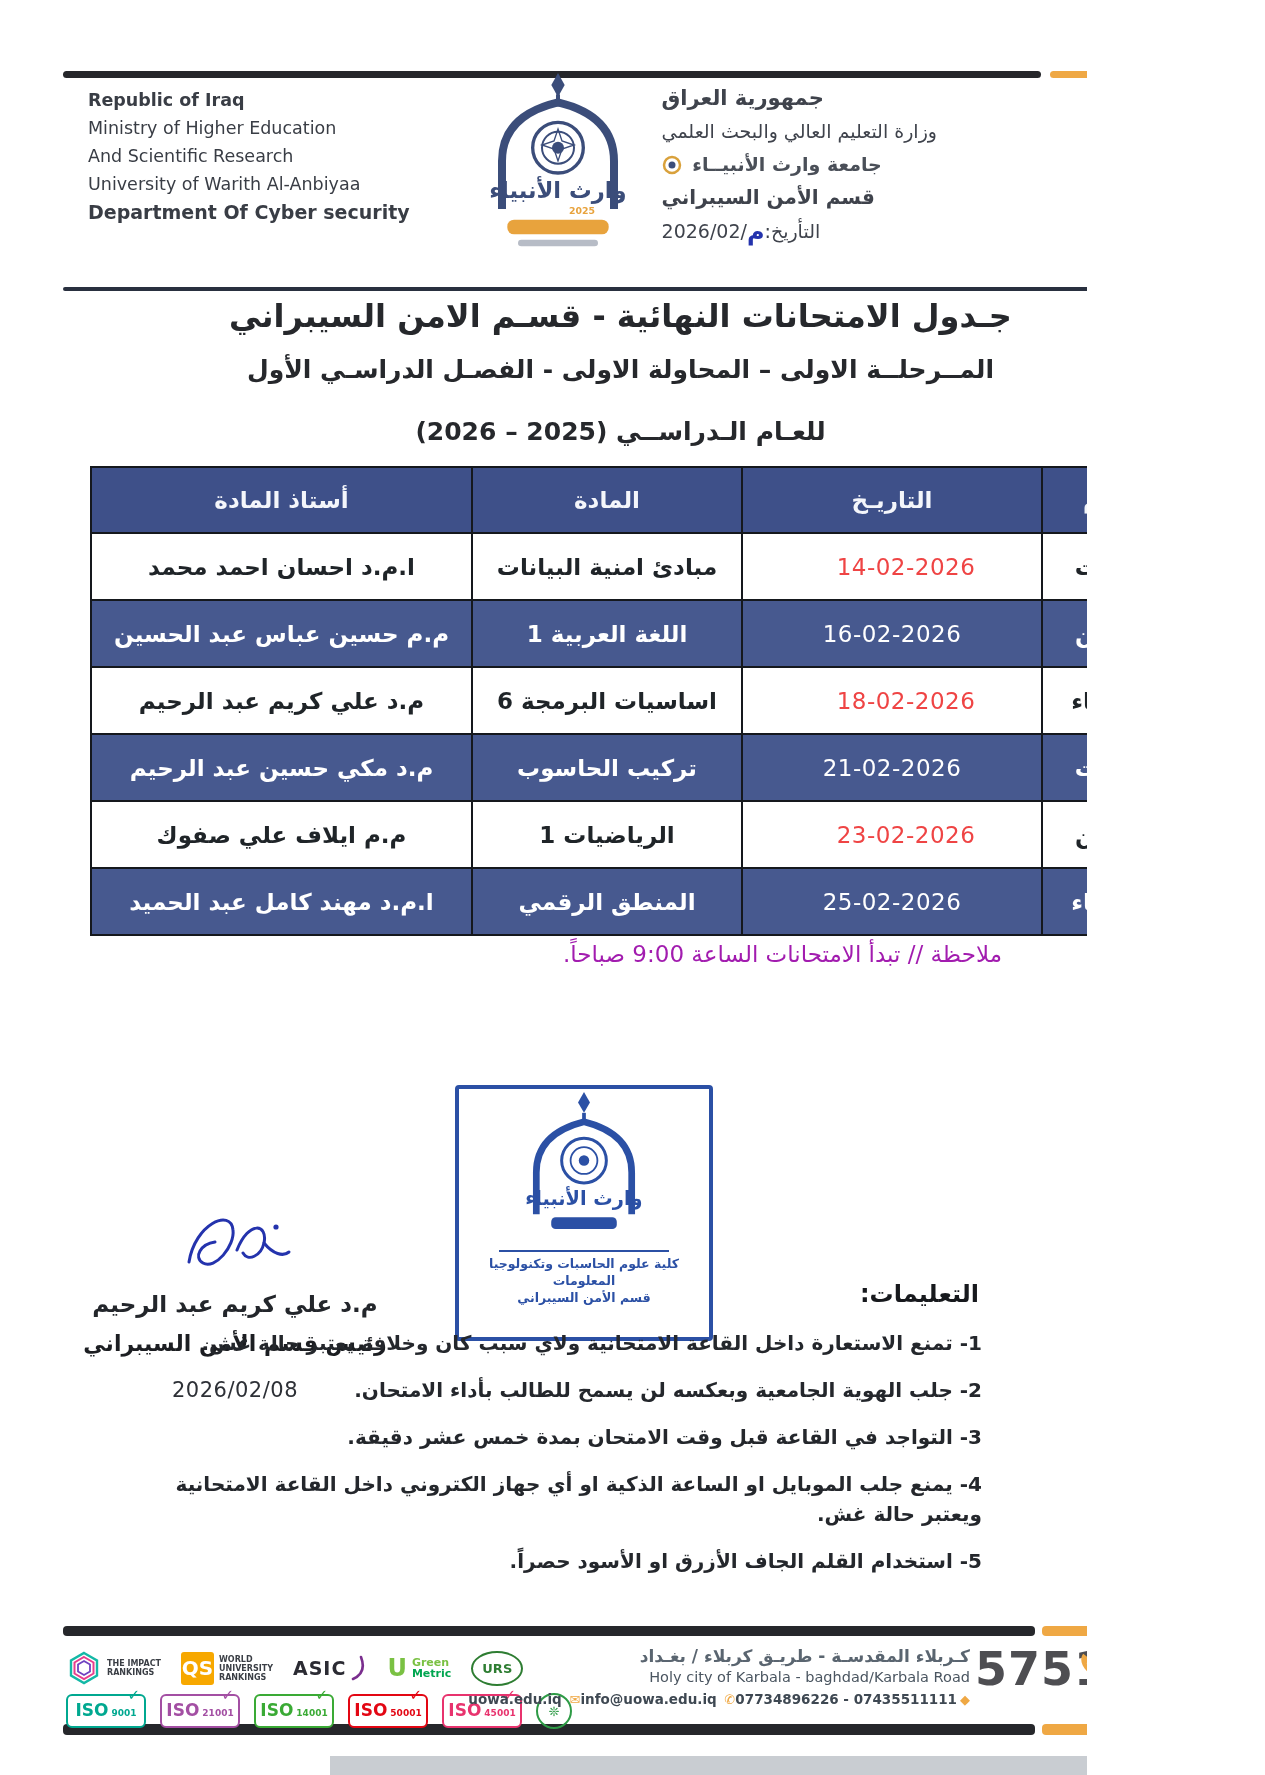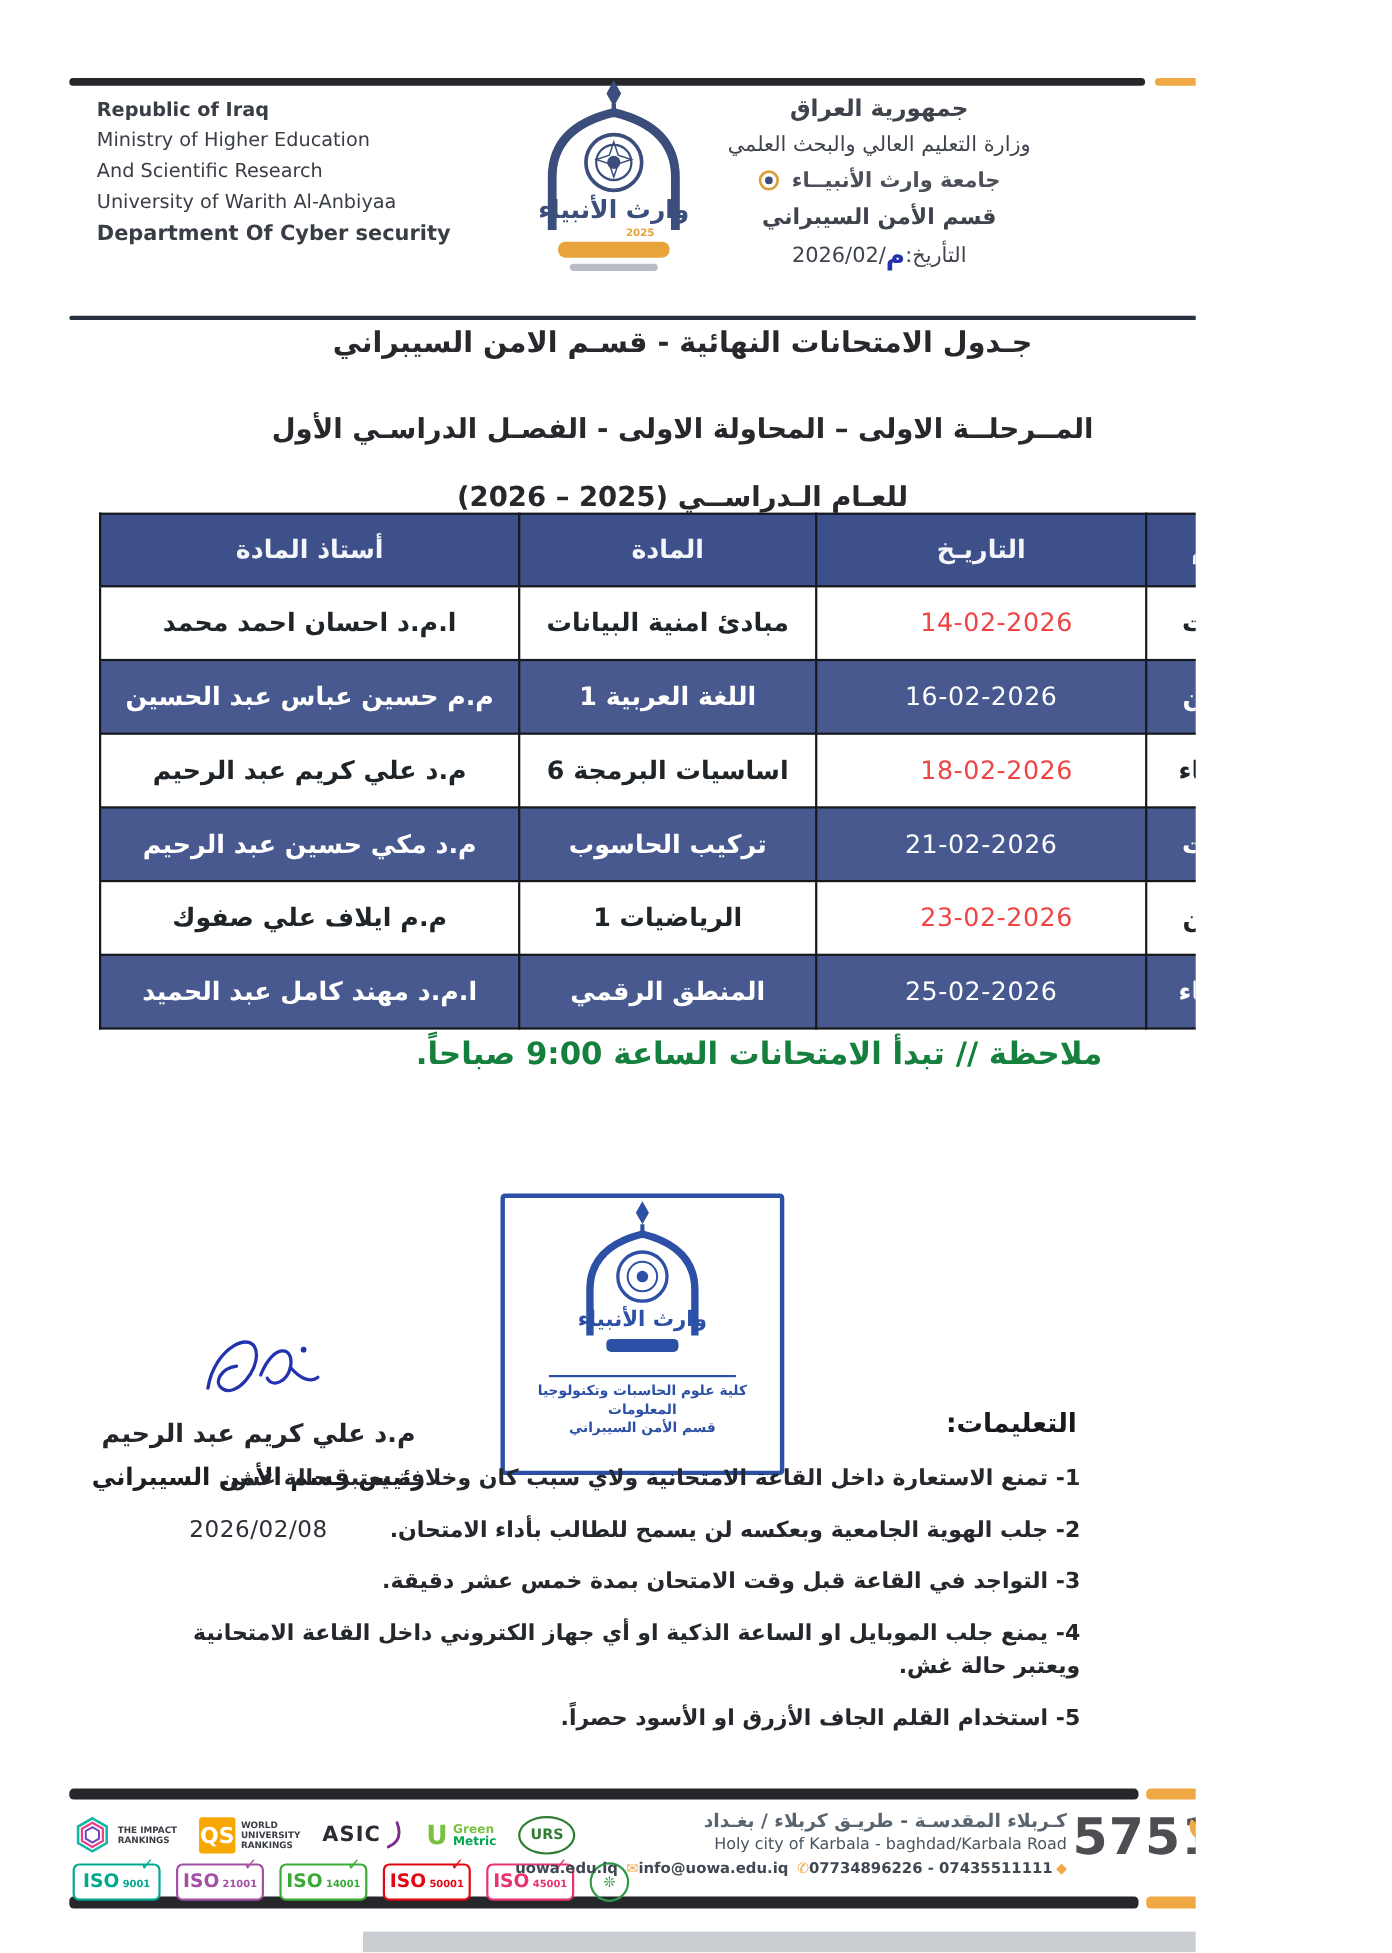--- a/index.html
+++ b/index.html
@@ -14,54 +14,54 @@
   .top-black{left:63px;top:71px;width:978px;height:7px;}
   .top-orange{left:1050px;top:71px;width:66px;height:7px;}
   .top-gray{left:1132px;top:71px;width:24px;height:7px;}
   .corner-orange{left:1237px;top:26px;width:25px;height:38px;border-radius:6px;background:#efa844;position:absolute;}
 
   
   .hdr-en{position:absolute;left:88px;top:86px;font-size:17.5px;line-height:28px;color:#393d45;}
   .hdr-en .b{font-weight:bold;}
   .hdr-en .b.big{font-size:19px;}
   .hdr-logo{position:absolute;left:478px;top:70px;width:160px;height:190px;}
-  .hdr-ar{position:absolute;right:150px;top:82px;direction:rtl;text-align:center;color:#3f434c;}
+  .hdr-ar{position:absolute;right:150px;top:82px;direction:rtl;text-align:left;color:#3f434c;}
   .hdr-ar div{line-height:33px;white-space:nowrap;}
   .ar-b{font-weight:bold;}
   .ar1{font-size:21px;}
   .ar2{font-size:19px;}
   .ar3{font-size:19px;font-weight:bold;color:#4a4f58;}
   .ar4{font-size:20px;}
   .ar5,.ar6{font-size:19px;position:relative;}
   .ink{color:#2433ad;}
   .hand-m{font-size:24px;font-weight:bold;position:relative;top:2px;}
   .num-scribble{vertical-align:-16px;margin-left:4px;}
   .mini-emblem{vertical-align:-4px;margin-right:4px;}
 
   .hdr-rule{position:absolute;left:63px;top:287px;width:1115px;height:4px;background:#29303f;border-radius:2px;}
 
   
   .titles{position:absolute;left:63px;top:297px;width:1115px;text-align:center;direction:rtl;color:#26282c;}
   .titles .t{font-weight:bold;}
-  .t1{font-size:26px;margin-bottom:48px;}
+  .t1{font-size:32px;margin-bottom:20px;}
   .t2{font-size:25px;margin-bottom:33px;}
   .t3{font-size:25px;}
 
   
   table.exam{position:absolute;left:90px;top:466px;width:1090px;border-collapse:collapse;direction:rtl;
              table-layout:fixed;}
   table.exam th,table.exam td{border:2px solid #15181d;text-align:center;vertical-align:middle;
              font-size:23px;padding:0;height:65px;}
   table.exam thead th{background:#3e5089;color:#f4f6fb;font-weight:bold;height:64px;}
   tr.row-blue td{background:#47598f;color:#ffffff;font-weight:bold;}
   tr.row-white td{background:#ffffff;color:#1f2428;font-weight:bold;}
   td.date-cell{font-weight:normal !important;letter-spacing:.5px;}
   tr.row-white td.date-cell{color:#ef4444;padding-left:28px;}
 
-  .note{position:absolute;right:85px;top:941px;direction:rtl;font-size:28px;font-weight:bold;color:#15803d;}
+  .note{position:absolute;right:85px;top:941px;direction:rtl;font-size:23px;font-weight:normal;color:#a21caf;}
 
   
   .stamp{position:absolute;left:455px;top:1085px;width:250px;height:248px;border:4px solid #2b50a5;
          border-radius:4px;text-align:center;color:#2b50a5;}
   .stamp-lines{direction:rtl;font-size:12.5px;font-weight:bold;line-height:17px;margin-top:2px;}
   .stamp-rule{width:170px;height:2px;background:#2b50a5;margin:2px auto 3px auto;}
 
   
   .sig-wrap{position:absolute;left:70px;top:1190px;width:330px;text-align:center;direction:rtl;}
   .sig-scribble{display:block;margin:0 auto;}

